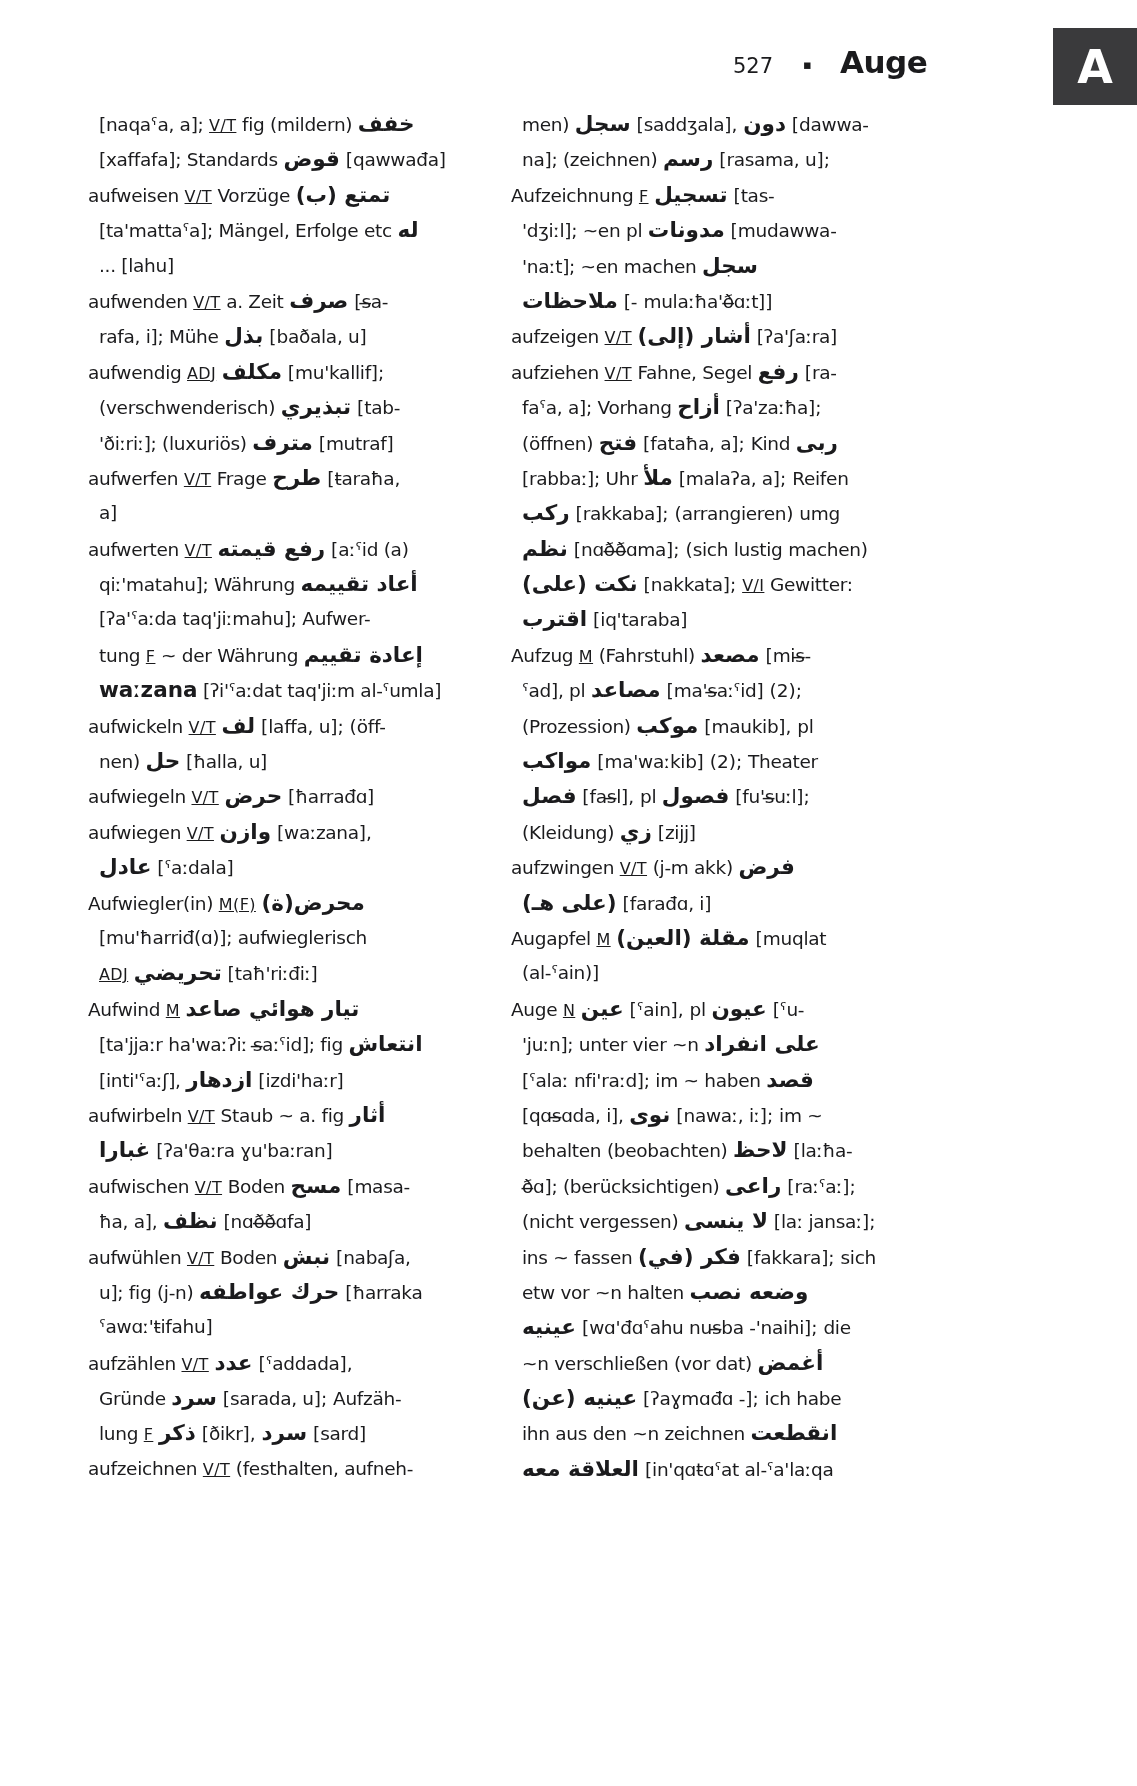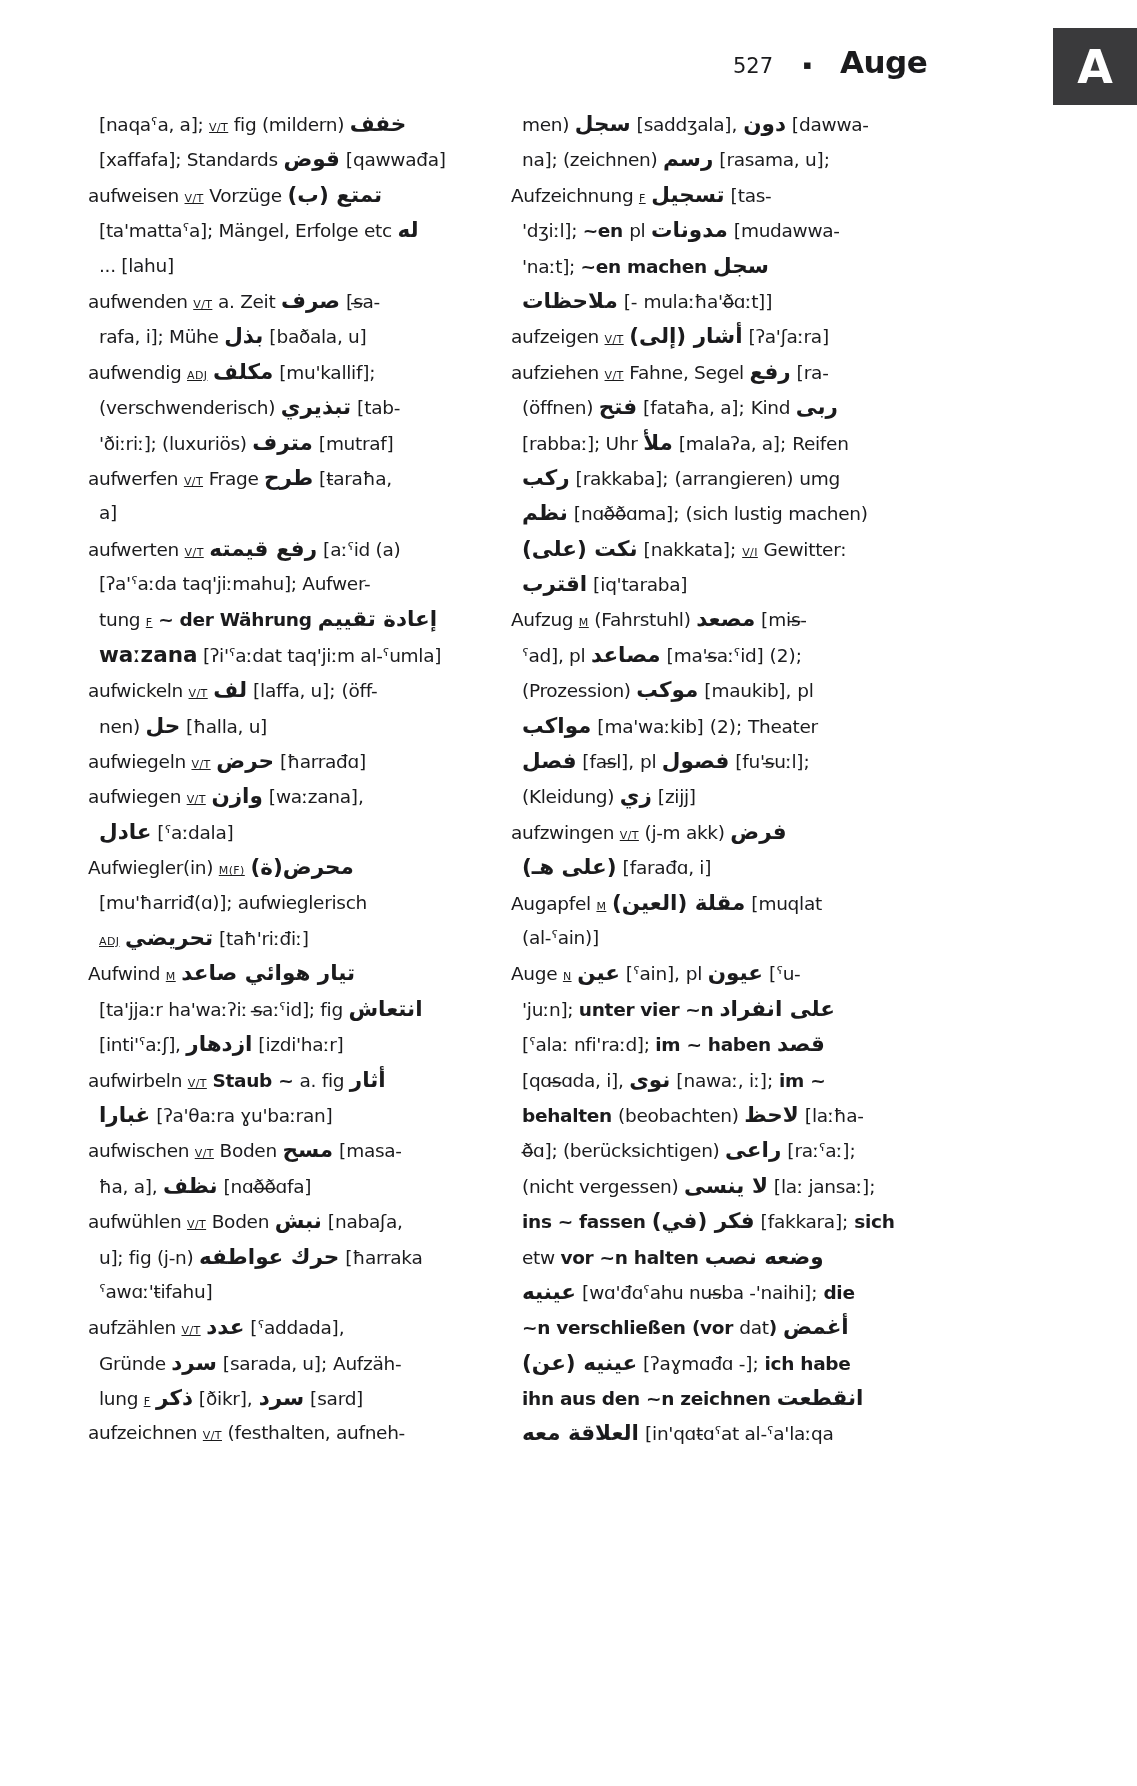--- a/index.html
+++ b/index.html
@@ -25,23 +25,23 @@
   .col{position:absolute;top:106px;}
   #col-left{left:88px;width:415px;}
   #col-right{left:511px;width:620px;}
   .line{
     height:35.4px;line-height:35.4px;
     white-space:pre;font-size:18.5px;letter-spacing:-0.3px;
   }
   .line.ind{padding-left:11px;}
   .seg-n{}
   .seg-h{font-weight:normal;}
-  .seg-b{font-weight:bold;}
+  .seg-b{font-weight:normal;}
   .seg-i{}
-  .seg-g{font-size:11px;text-decoration:underline;letter-spacing:0.4px;}
+  .seg-g{font-size:16px;text-decoration:underline;letter-spacing:0.4px;}
   .seg-a{
     font-weight:bold;font-size:21.5px;letter-spacing:0;
     direction:rtl;unicode-bidi:isolate;
   }
 </style>
 </head>
 <body>
 
 <div class="page">
   <div>
@@ -59,20 +59,21 @@
       <div class="line ind"><span class="seg-n">[ta'mattaˤa]; </span><span class="seg-i">Mängel, Erfolge etc </span><span class="seg-a">له</span></div>
       <div class="line ind"><span class="seg-n">... [lahu]</span></div>
       <div class="line"><span class="seg-h">aufwenden </span><span class="seg-g">V/T</span><span class="seg-n"> </span><span class="seg-i">a. Zeit </span><span class="seg-a">صرف</span><span class="seg-n"> [s̶a-</span></div>
       <div class="line ind"><span class="seg-n">rafa, i]; </span><span class="seg-i">Mühe </span><span class="seg-a">بذل</span><span class="seg-n"> [baðala, u]</span></div>
       <div class="line"><span class="seg-h">aufwendig </span><span class="seg-g">ADJ</span><span class="seg-n"> </span><span class="seg-a">مكلف</span><span class="seg-n"> [mu'kallif];</span></div>
       <div class="line ind"><span class="seg-i">(verschwenderisch) </span><span class="seg-a">تبذيري</span><span class="seg-n"> [tab-</span></div>
       <div class="line ind"><span class="seg-n">'ðiːriː]; </span><span class="seg-i">(luxuriös) </span><span class="seg-a">مترف</span><span class="seg-n"> [mutraf]</span></div>
       <div class="line"><span class="seg-h">aufwerfen </span><span class="seg-g">V/T</span><span class="seg-n"> </span><span class="seg-i">Frage </span><span class="seg-a">طرح</span><span class="seg-n"> [ŧaraħa,</span></div>
       <div class="line ind"><span class="seg-n">a]</span></div>
       <div class="line"><span class="seg-h">aufwerten </span><span class="seg-g">V/T</span><span class="seg-n"> </span><span class="seg-a">رفع قيمته</span><span class="seg-n"> [aːˤid (a)</span></div>
+      <div class="line ind"><span class="seg-n">qiː'matahu]; </span><span class="seg-i">Währung </span><span class="seg-a">أعاد تقييمه</span></div>
       <div class="line ind"><span class="seg-n">[ʔa'ˤaːda taq'jiːmahu]; </span><span class="seg-h">Aufwer-</span></div>
       <div class="line ind"><span class="seg-h">tung </span><span class="seg-g">F</span><span class="seg-n"> </span><span class="seg-b">~ der Währung </span><span class="seg-a">إعادة تقييم</span></div>
       <div class="line ind"><span class="seg-a">waːzana</span><span class="seg-n"> [ʔi'ˤaːdat taq'jiːm al-ˤumla]</span></div>
       <div class="line"><span class="seg-h">aufwickeln </span><span class="seg-g">V/T</span><span class="seg-n"> </span><span class="seg-a">لف</span><span class="seg-n"> [laffa, u]; </span><span class="seg-i">(öff-</span></div>
       <div class="line ind"><span class="seg-i">nen) </span><span class="seg-a">حل</span><span class="seg-n"> [ħalla, u]</span></div>
       <div class="line"><span class="seg-h">aufwiegeln </span><span class="seg-g">V/T</span><span class="seg-n"> </span><span class="seg-a">حرض</span><span class="seg-n"> [ħarrađɑ]</span></div>
       <div class="line"><span class="seg-h">aufwiegen </span><span class="seg-g">V/T</span><span class="seg-n"> </span><span class="seg-a">وازن</span><span class="seg-n"> [waːzana],</span></div>
       <div class="line ind"><span class="seg-a">عادل</span><span class="seg-n"> [ˤaːdala]</span></div>
       <div class="line"><span class="seg-h">Aufwiegler(in) </span><span class="seg-g">M(F)</span><span class="seg-n"> </span><span class="seg-a">محرض(ة)</span></div>
       <div class="line ind"><span class="seg-n">[mu'ħarriđ(ɑ)]; </span><span class="seg-h">aufwieglerisch</span></div>
@@ -94,20 +95,21 @@
     </div>
   <div class="col" id="col-right">
       <div class="line ind"><span class="seg-i">men) </span><span class="seg-a">سجل</span><span class="seg-n"> [saddʒala], </span><span class="seg-a">دون</span><span class="seg-n"> [dawwa-</span></div>
       <div class="line ind"><span class="seg-n">na]; </span><span class="seg-i">(zeichnen) </span><span class="seg-a">رسم</span><span class="seg-n"> [rasama, u];</span></div>
       <div class="line"><span class="seg-h">Aufzeichnung </span><span class="seg-g">F</span><span class="seg-n"> </span><span class="seg-a">تسجيل</span><span class="seg-n"> [tas-</span></div>
       <div class="line ind"><span class="seg-n">'dʒiːl]; </span><span class="seg-b">~en </span><span class="seg-i">pl </span><span class="seg-a">مدونات</span><span class="seg-n"> [mudawwa-</span></div>
       <div class="line ind"><span class="seg-n">'naːt]; </span><span class="seg-b">~en machen </span><span class="seg-a">سجل</span></div>
       <div class="line ind"><span class="seg-a">ملاحظات</span><span class="seg-n"> [- mulaːħa'ð̶ɑːt]]</span></div>
       <div class="line"><span class="seg-h">aufzeigen </span><span class="seg-g">V/T</span><span class="seg-n"> </span><span class="seg-a">أشار (إلى)</span><span class="seg-n"> [ʔa'ʃaːra]</span></div>
       <div class="line"><span class="seg-h">aufziehen </span><span class="seg-g">V/T</span><span class="seg-n"> </span><span class="seg-i">Fahne, Segel </span><span class="seg-a">رفع</span><span class="seg-n"> [ra-</span></div>
+      <div class="line ind"><span class="seg-n">faˤa, a]; </span><span class="seg-i">Vorhang </span><span class="seg-a">أزاح</span><span class="seg-n"> [ʔa'zaːħa];</span></div>
       <div class="line ind"><span class="seg-i">(öffnen) </span><span class="seg-a">فتح</span><span class="seg-n"> [fataħa, a]; </span><span class="seg-i">Kind </span><span class="seg-a">ربى</span></div>
       <div class="line ind"><span class="seg-n">[rabbaː]; </span><span class="seg-i">Uhr </span><span class="seg-a">ملأ</span><span class="seg-n"> [malaʔa, a]; </span><span class="seg-i">Reifen</span></div>
       <div class="line ind"><span class="seg-a">ركب</span><span class="seg-n"> [rakkaba]; </span><span class="seg-i">(arrangieren) umg</span></div>
       <div class="line ind"><span class="seg-a">نظم</span><span class="seg-n"> [nɑð̶ð̶ɑma]; </span><span class="seg-i">(sich lustig machen)</span></div>
       <div class="line ind"><span class="seg-a">نكت (على)</span><span class="seg-n"> [nakkata]; </span><span class="seg-g">V/I</span><span class="seg-n"> </span><span class="seg-i">Gewitter:</span></div>
       <div class="line ind"><span class="seg-a">اقترب</span><span class="seg-n"> [iq'taraba]</span></div>
       <div class="line"><span class="seg-h">Aufzug </span><span class="seg-g">M</span><span class="seg-n"> </span><span class="seg-i">(Fahrstuhl) </span><span class="seg-a">مصعد</span><span class="seg-n"> [mis̶-</span></div>
       <div class="line ind"><span class="seg-n">ˤad], </span><span class="seg-i">pl </span><span class="seg-a">مصاعد</span><span class="seg-n"> [ma's̶aːˤid] </span><span class="seg-i">(2);</span></div>
       <div class="line ind"><span class="seg-i">(Prozession) </span><span class="seg-a">موكب</span><span class="seg-n"> [maukib], </span><span class="seg-i">pl</span></div>
       <div class="line ind"><span class="seg-a">مواكب</span><span class="seg-n"> [ma'waːkib] </span><span class="seg-i">(2); Theater</span></div>

